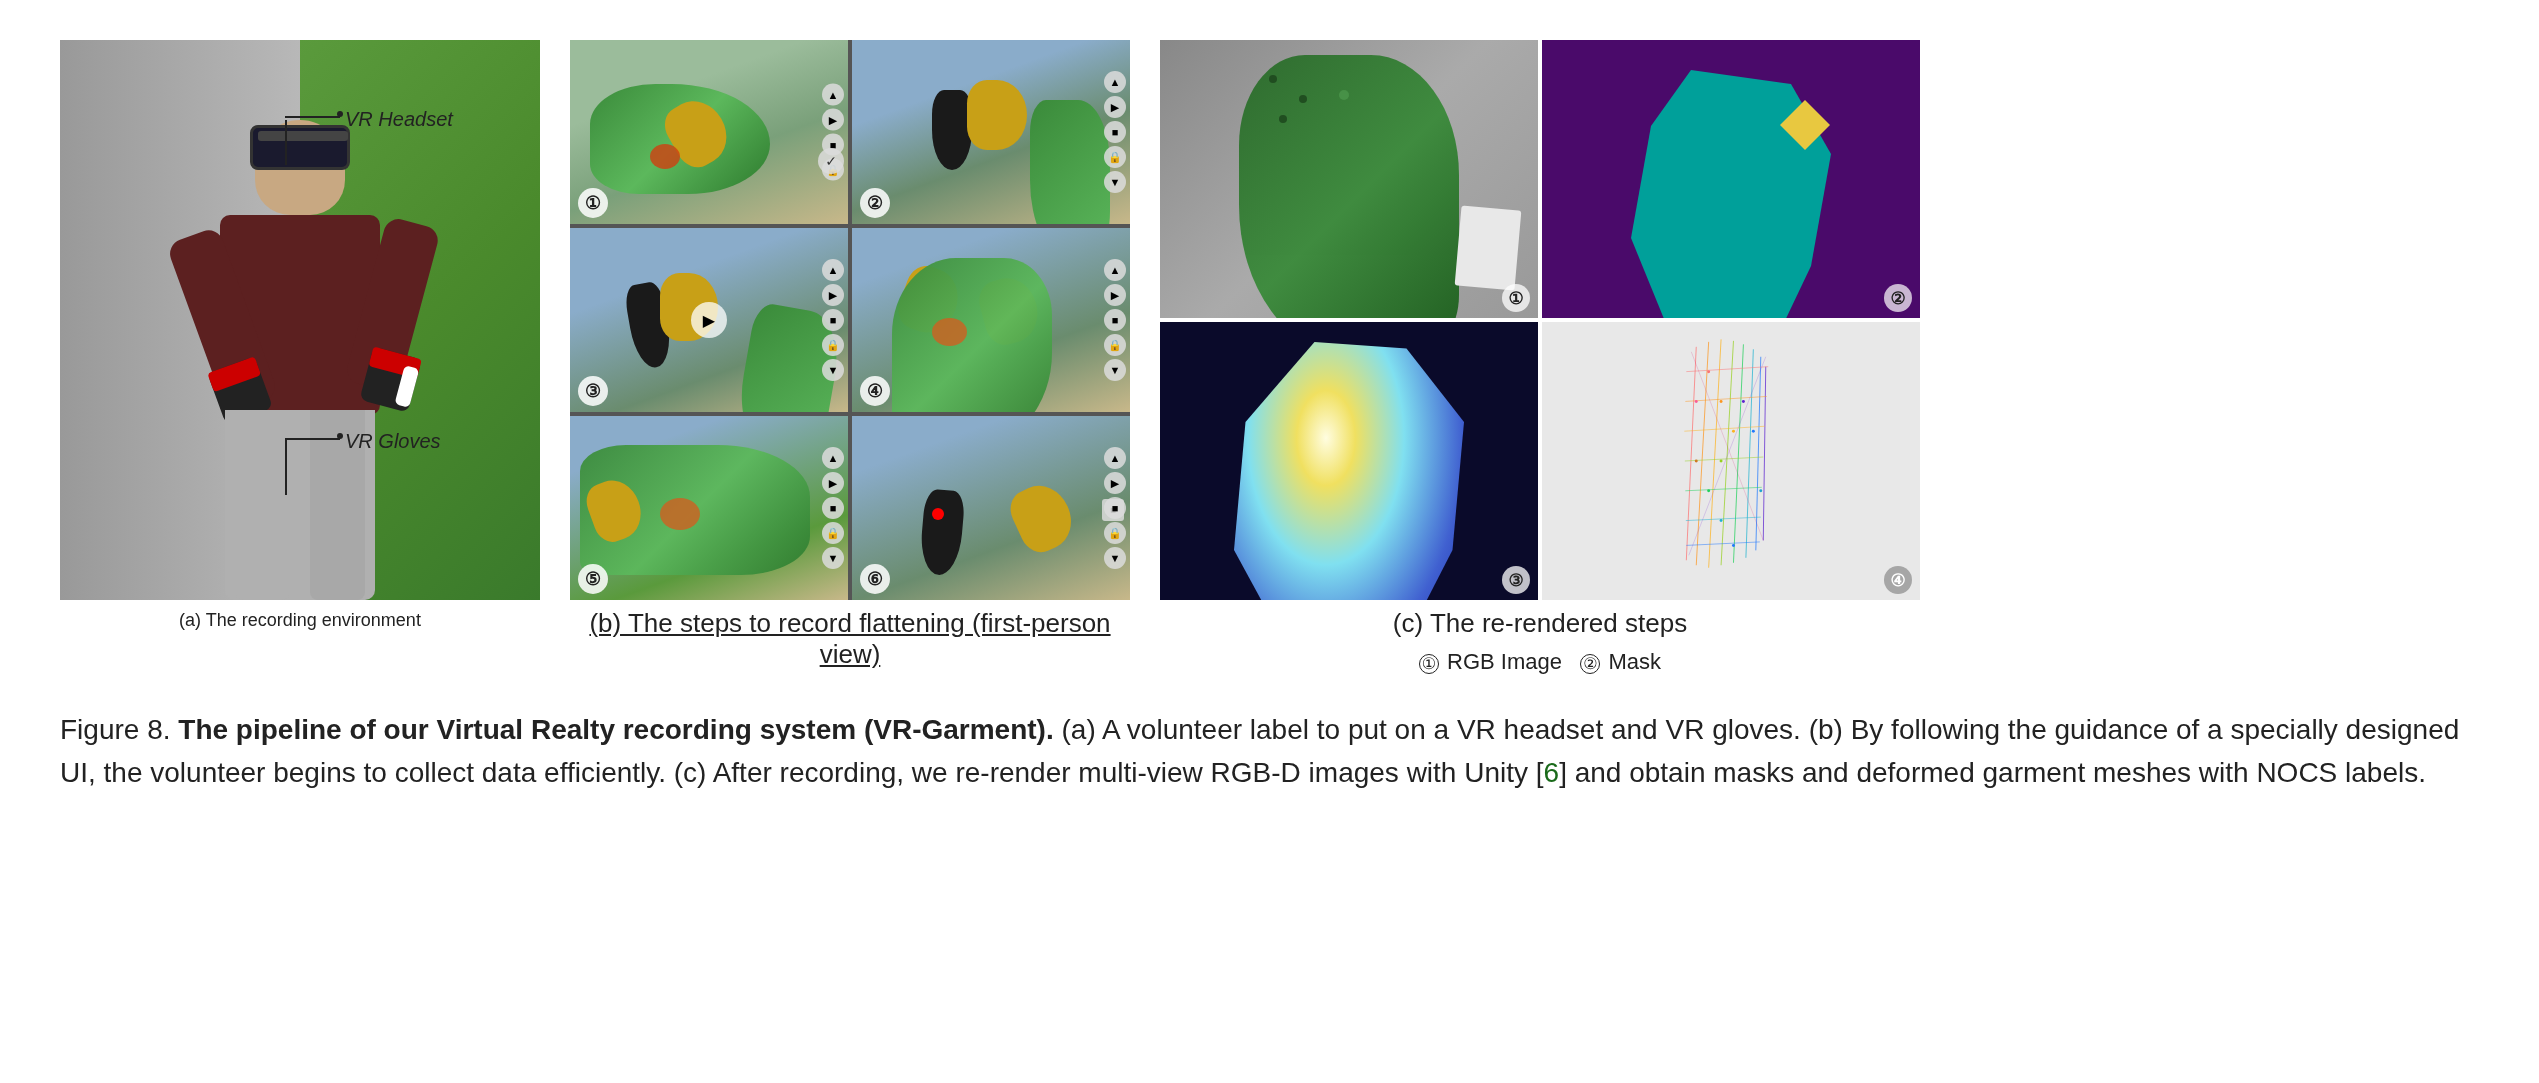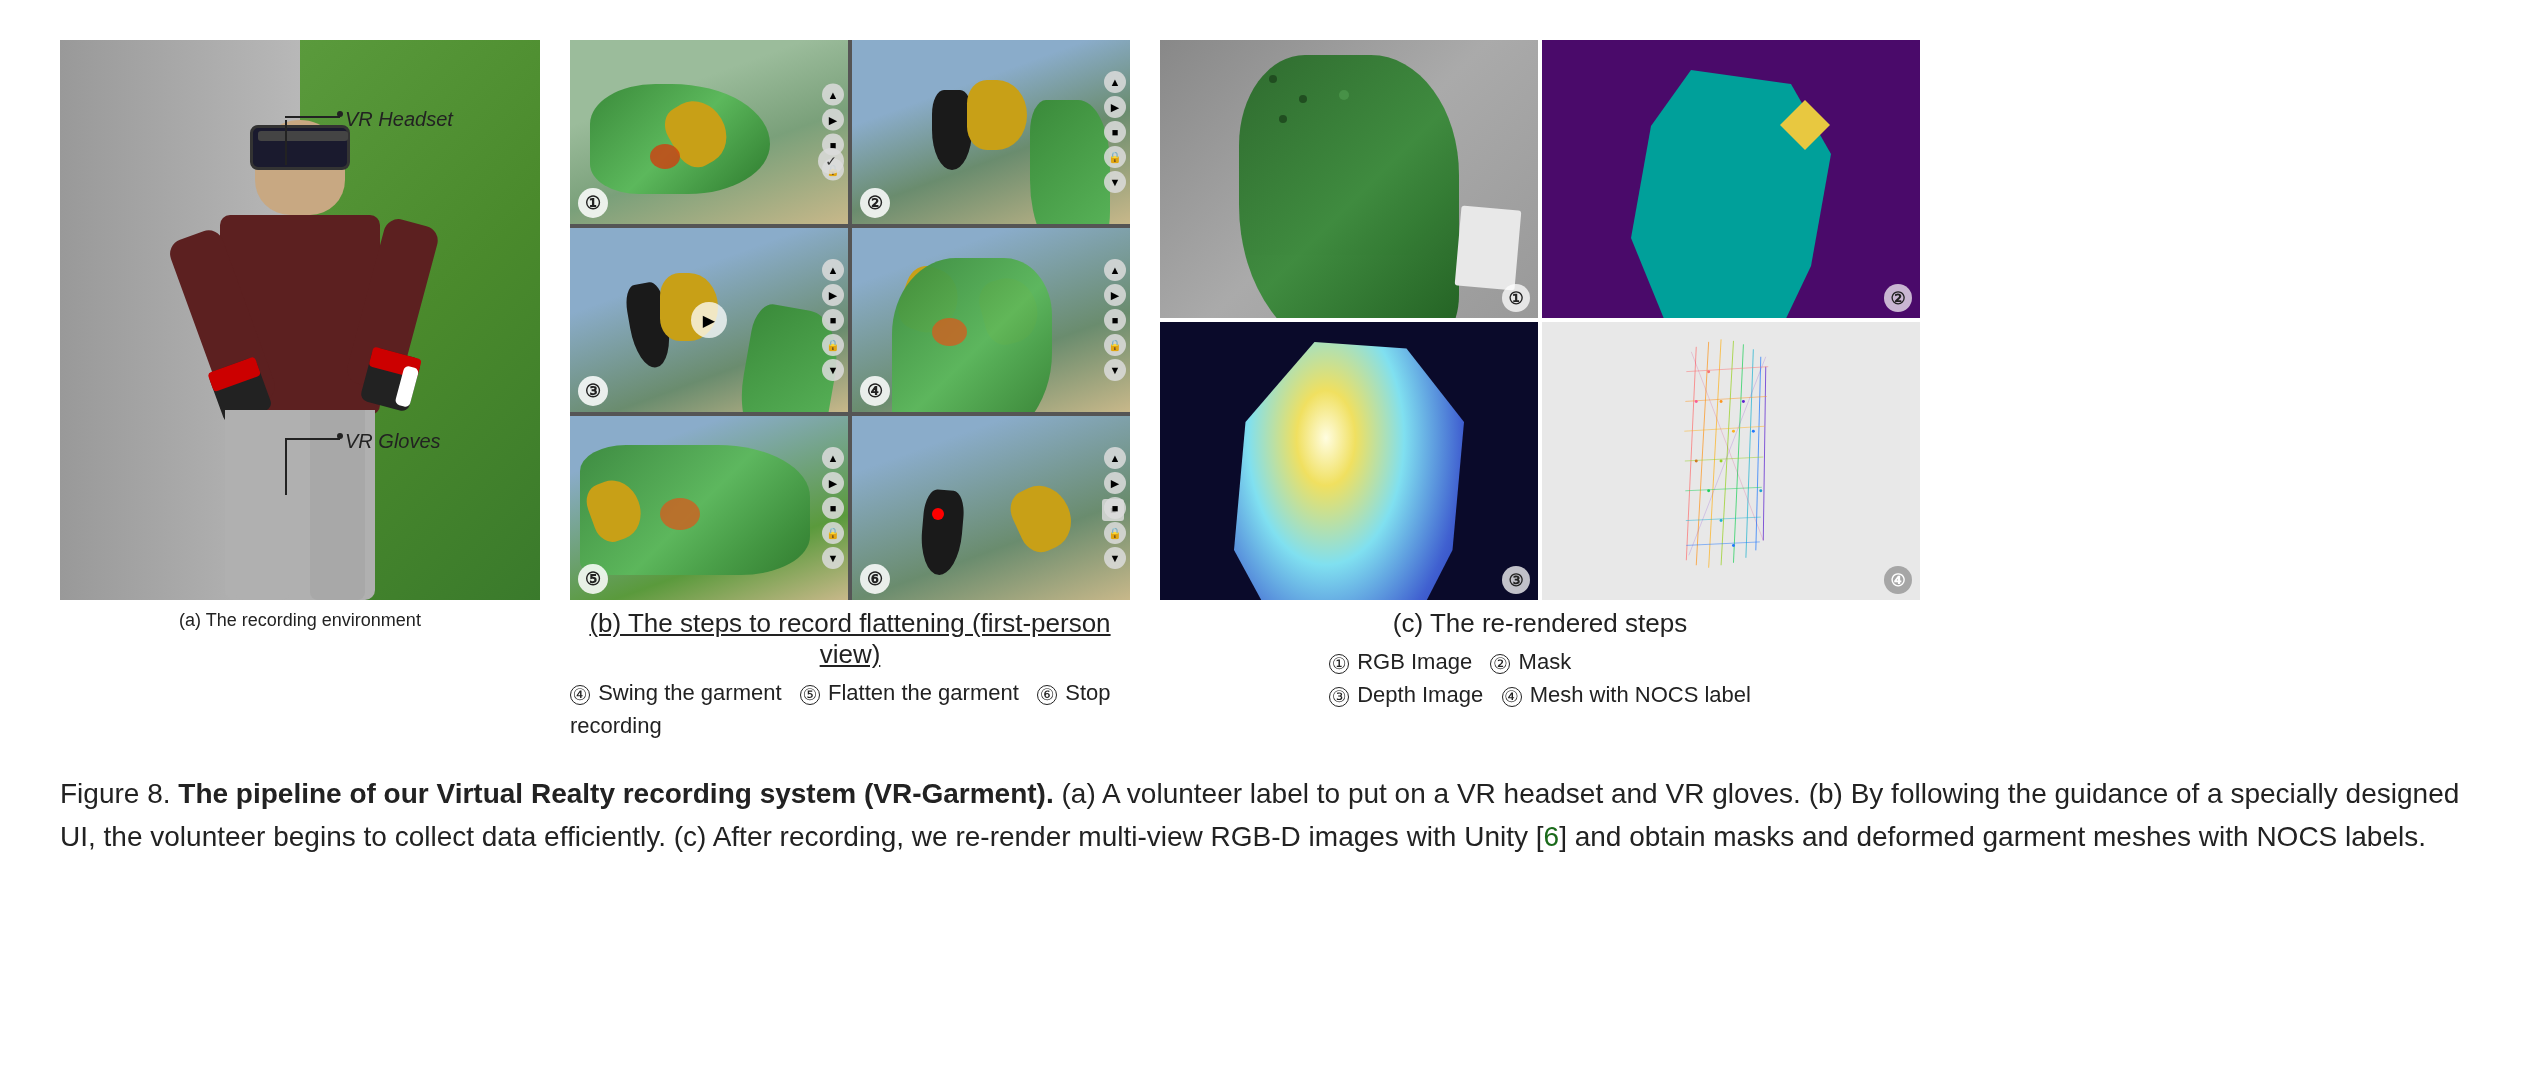--- a/index.html
+++ b/index.html
@@ -629,28 +629,20 @@
             <div class="ui-btn">🔒</div>
             <div class="ui-btn">▼</div>
           </div>
         </div>
 
       </div>
 
       <div class="caption-b">(b) The steps to record flattening (first-person view)</div>
 
       <div class="steps-legend">
-        <div>
-          <span class="circle-num">④</span>
-          <span> Swing the garment&nbsp;&nbsp;</span>
-          <span class="circle-num">⑤</span>
-          <span> Flatten the garment&nbsp;&nbsp;</span>
-          <span class="circle-num">⑥</span>
-          <span> Stop recording</span>
-        </div>
       </div>
     </div>
 
     <div class="figure-c">
       <div class="rendered-grid">
 
         <div class="render-cell render-cell-1">
 
           <div style="position:absolute;inset:0;background:linear-gradient(135deg,#888,#aaa,#999);"></div>
 
@@ -737,26 +729,20 @@
 
       <div class="caption-c">(c) The re-rendered steps</div>
 
       <div class="render-legend">
         <div>
           <span class="circle-num">①</span>
           <span> RGB Image&nbsp;&nbsp;</span>
           <span class="circle-num">②</span>
           <span> Mask</span>
         </div>
-        <div>
-          <span class="circle-num">③</span>
-          <span> Depth Image&nbsp;&nbsp;</span>
-          <span class="circle-num">④</span>
-          <span> Mesh with NOCS label</span>
-        </div>
       </div>
     </div>
 
   </div>
 
   <div class="figure-caption">
     <span>Figure 8.</span>
     <strong>The pipeline of our Virtual Realty recording system (VR-Garment).</strong>
     <span>(a) A volunteer label to put on a VR headset and VR gloves.</span>
     <span>(b) By following the guidance of a specially designed UI, the volunteer begins to collect data efficiently.</span>

